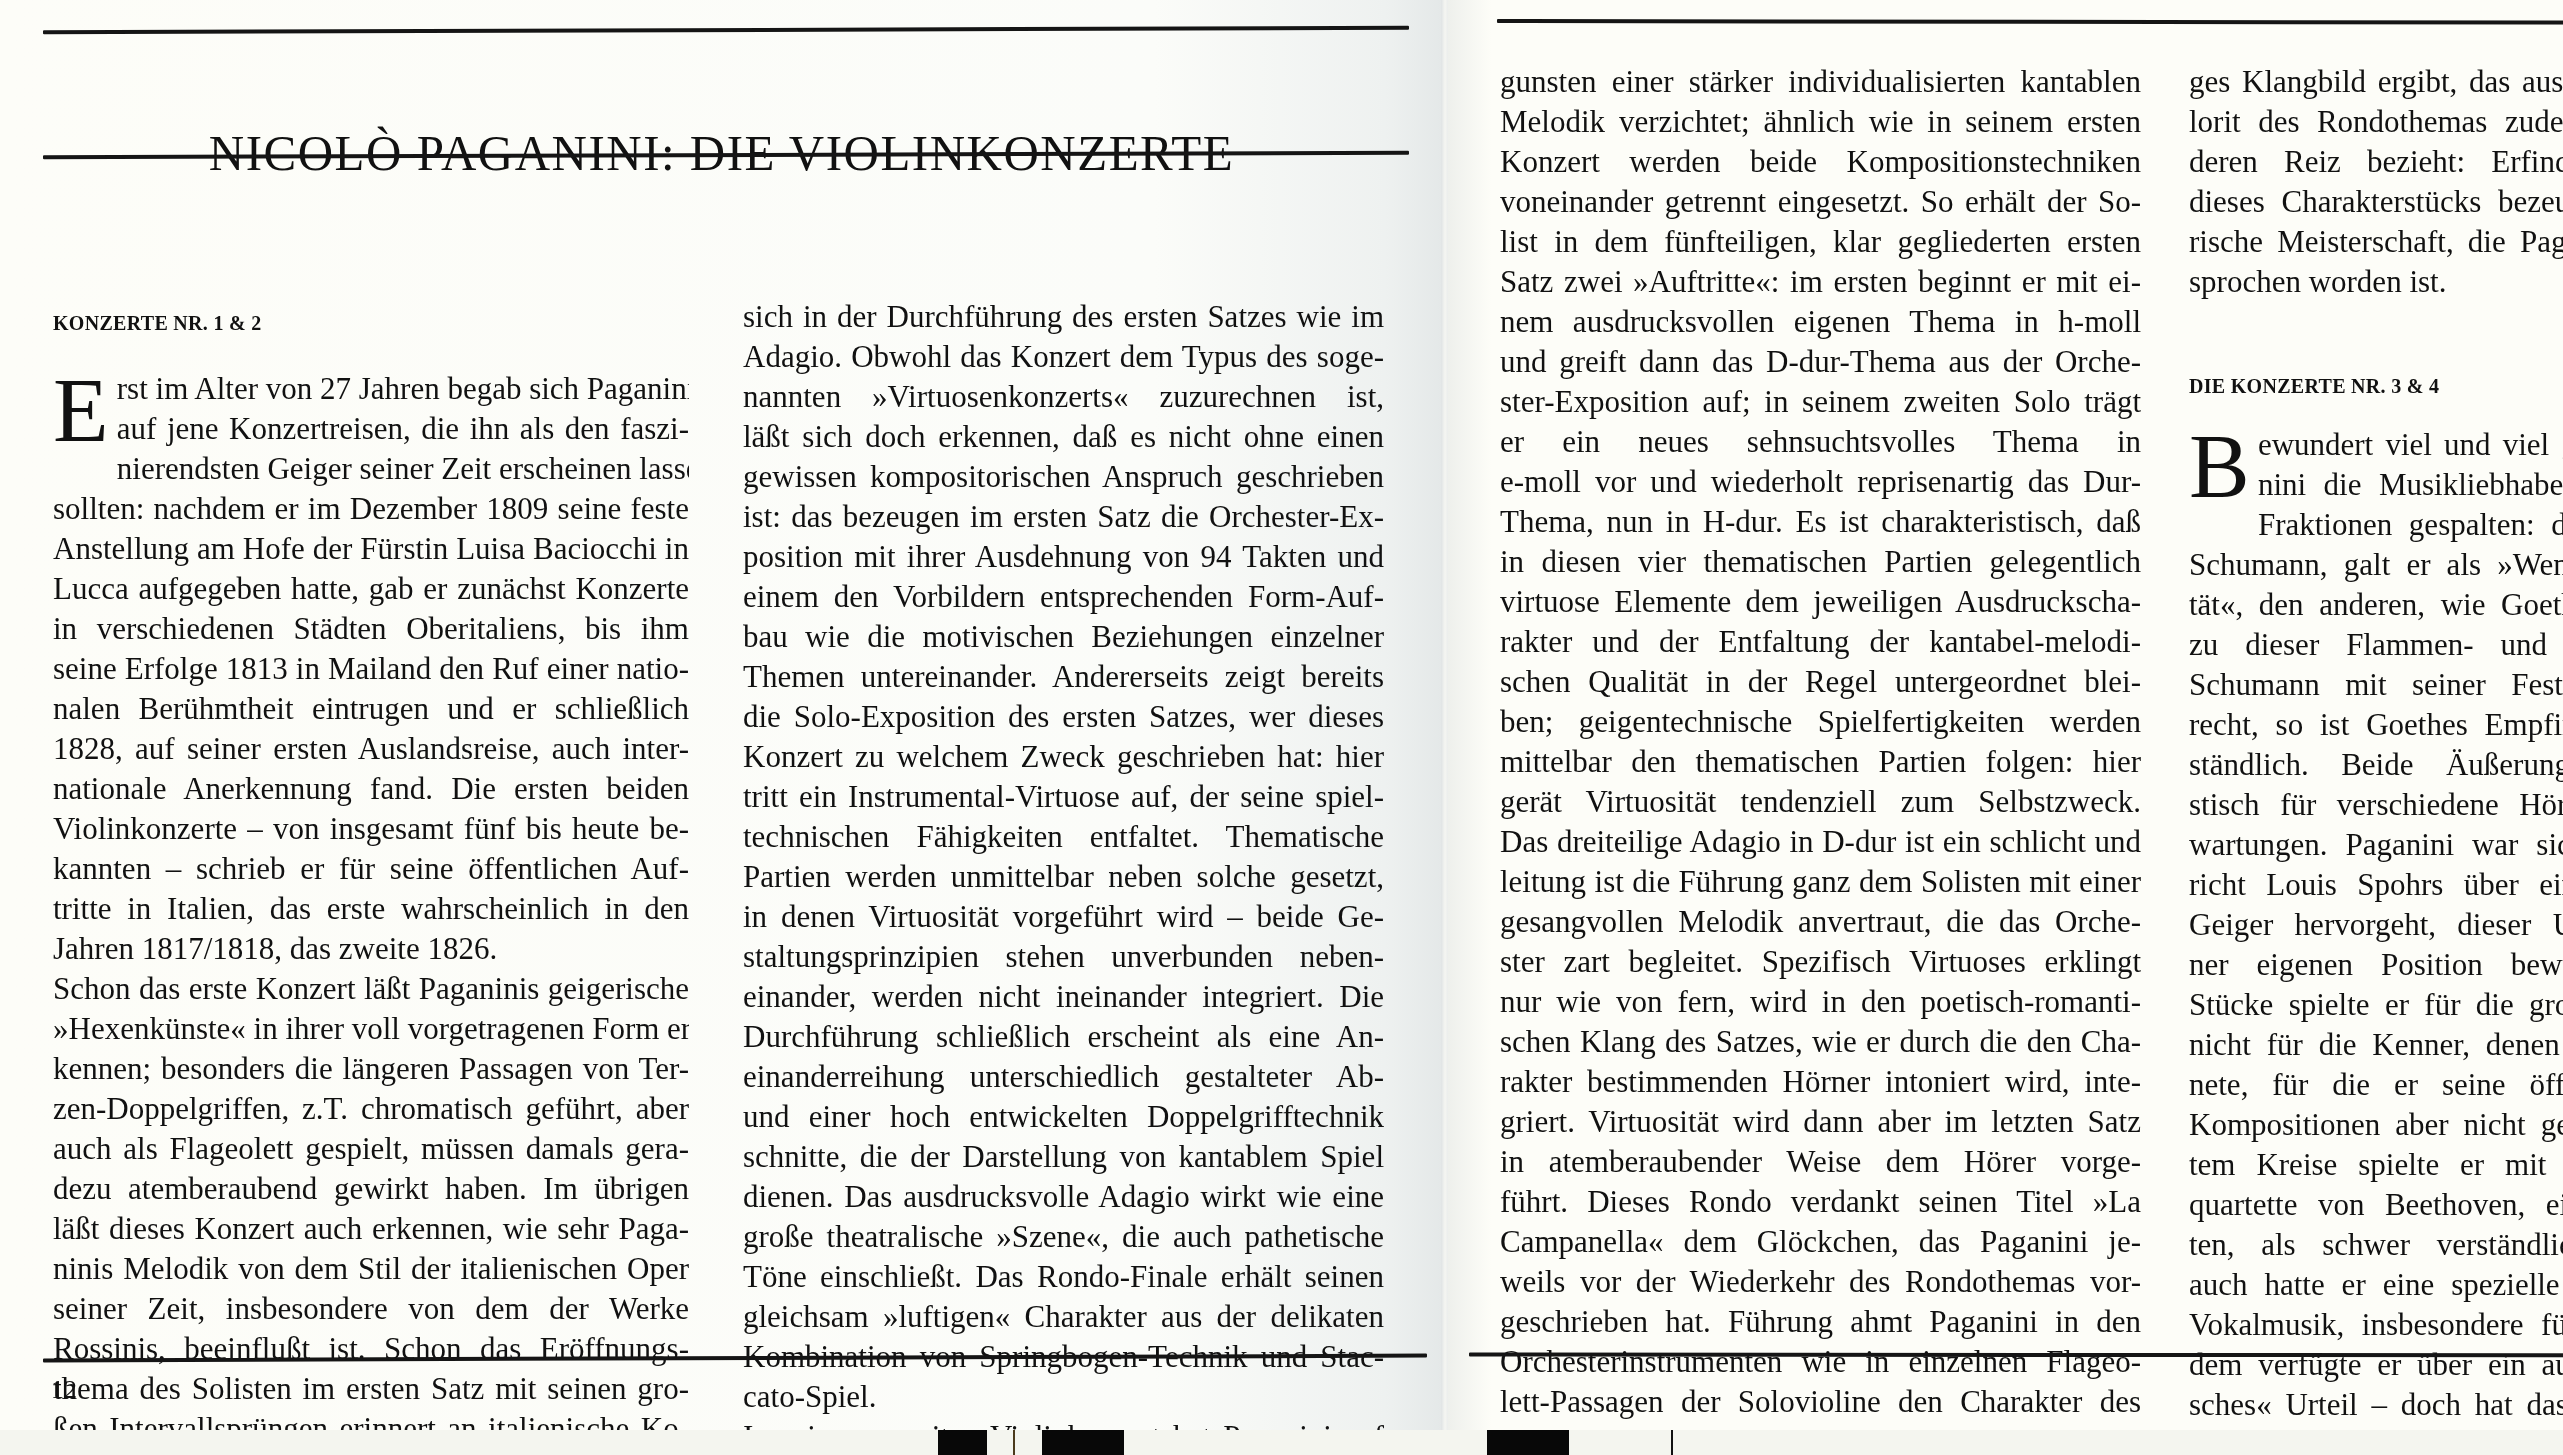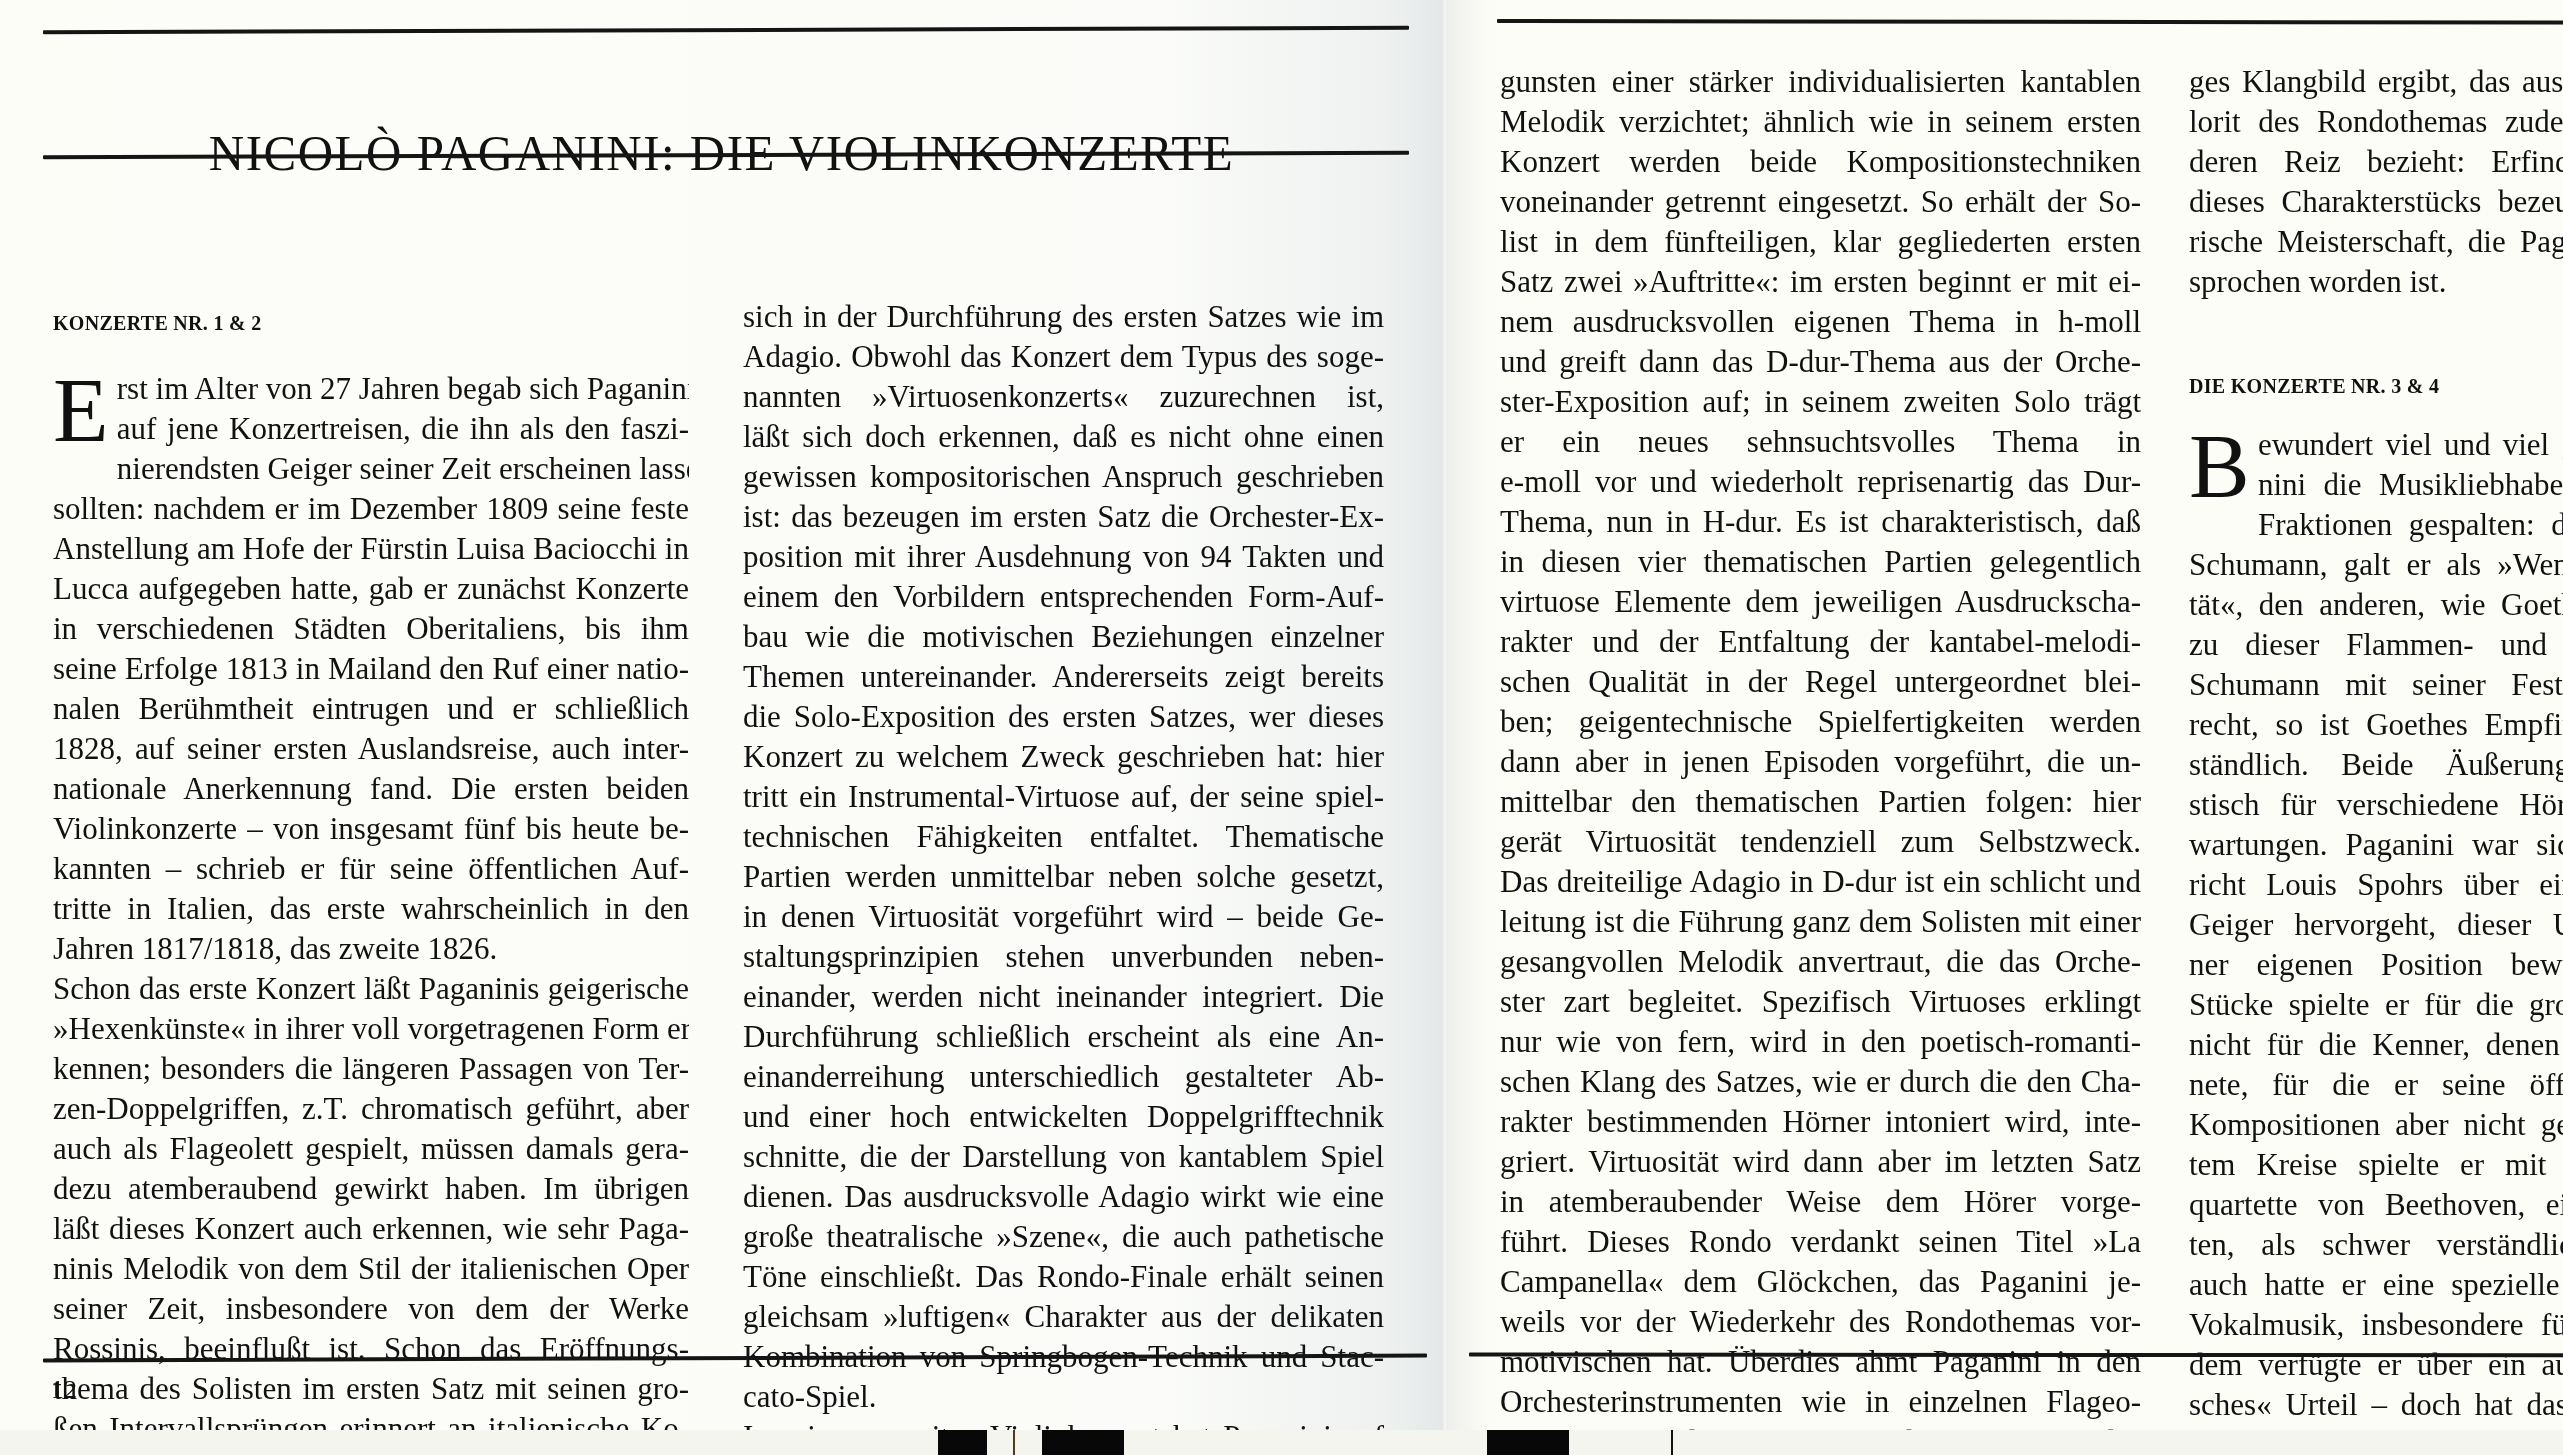--- a/index.html
+++ b/index.html
@@ -121,36 +121,35 @@
         <span class="line">und greift dann das D-dur-Thema aus der Orche-</span>
         <span class="line">ster-Exposition auf; in seinem zweiten Solo trägt</span>
         <span class="line">er ein neues sehnsuchtsvolles Thema in</span>
         <span class="line">e-moll vor und wiederholt reprisenartig das Dur-</span>
         <span class="line">Thema, nun in H-dur. Es ist charakteristisch, daß</span>
         <span class="line">in diesen vier thematischen Partien gelegentlich</span>
         <span class="line">virtuose Elemente dem jeweiligen Ausdruckscha-</span>
         <span class="line">rakter und der Entfaltung der kantabel-melodi-</span>
         <span class="line">schen Qualität in der Regel untergeordnet blei-</span>
         <span class="line">ben; geigentechnische Spielfertigkeiten werden</span>
-        <span class="line">dann aber in jenen Episoden vorgeführt, die un-</span>
         <span class="line">mittelbar den thematischen Partien folgen: hier</span>
         <span class="line">gerät Virtuosität tendenziell zum Selbstzweck.</span>
         <span class="line">Das dreiteilige Adagio in D-dur ist ein schlicht und</span>
         <span class="line">leitung ist die Führung ganz dem Solisten mit einer</span>
         <span class="line">gesangvollen Melodik anvertraut, die das Orche-</span>
         <span class="line">ster zart begleitet. Spezifisch Virtuoses erklingt</span>
         <span class="line">nur wie von fern, wird in den poetisch-romanti-</span>
         <span class="line">schen Klang des Satzes, wie er durch die den Cha-</span>
         <span class="line">rakter bestimmenden Hörner intoniert wird, inte-</span>
         <span class="line">griert. Virtuosität wird dann aber im letzten Satz</span>
         <span class="line">in atemberaubender Weise dem Hörer vorge-</span>
         <span class="line">führt. Dieses Rondo verdankt seinen Titel »La</span>
         <span class="line">Campanella« dem Glöckchen, das Paganini je-</span>
         <span class="line">weils vor der Wiederkehr des Rondothemas vor-</span>
-        <span class="line">motivischen hat. Überdies ahmt Paganini in den</span>
+        <span class="line">geschrieben hat. Führung ahmt Paganini in den</span>
         <span class="line">Orchesterinstrumenten wie in einzelnen Flageo-</span>
         <span class="line">lett-Passagen der Solovioline den Charakter des</span>
       </div>
   </div>
 
   <div class="col" id="col4" style="left:741px; top:62px; width:661px;">
     <div id="col4-top">
         <span class="line">ges Klangbild ergibt, das aus dem ungarischen Ko-</span>
         <span class="line">lorit des Rondothemas zudem noch einen beson-</span>
         <span class="line">deren Reiz bezieht: Erfindung und Gestaltung</span>

